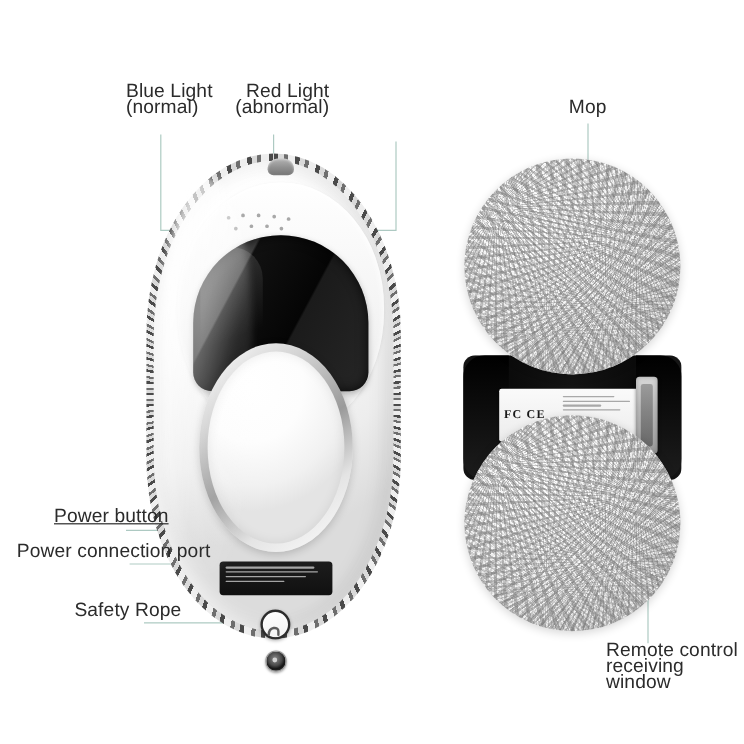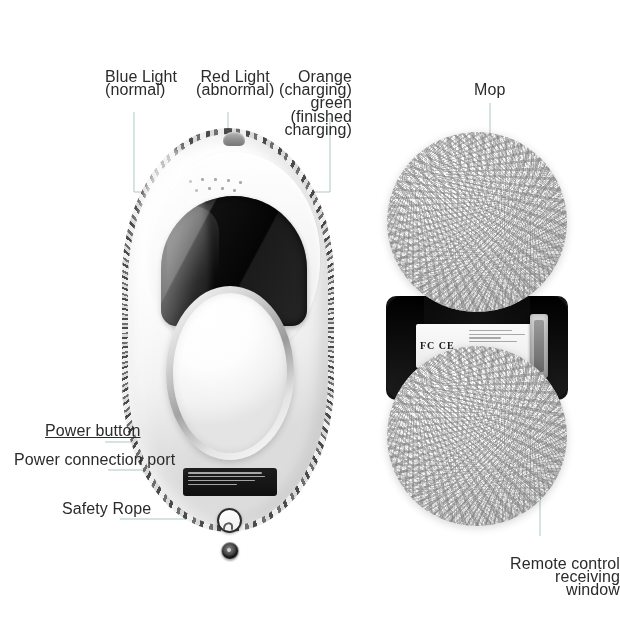--- a/index.html
+++ b/index.html
@@ -16,27 +16,27 @@
   .label{
     position:absolute;
     color:#2b2b2b;
     font-size:16px;
     line-height:13.2px;
     letter-spacing:.1px;
     white-space:pre-line;
     font-family:"Liberation Sans", sans-serif;
   }
   .lbl-blue      {left:105px; top:70px;  text-align:left;}
-  .lbl-red       {left:196px; top:70px;  text-align:center;}
+  .lbl-red       {left:196px; top:70px;  text-align:right;}
   .lbl-orange    {left:276px; top:70px;  text-align:right; width:76px;}
   .lbl-mop       {left:474px; top:83px;  text-align:center;}
   .lbl-pwrbtn    {left:45px;  top:424px; text-align:left;text-decoration:underline;}
   .lbl-pwrport   {left:14px;  top:453px; text-align:center;}
   .lbl-rope      {left:62px;  top:502px; text-align:right;}
-  .lbl-remote    {left:505px; top:557px; text-align:right;}
+  .lbl-remote    {left:505px; top:536px; text-align:left;}
 
   
   #leaders{position:absolute;left:0;top:0;width:620px;height:620px;pointer-events:none;}
 
   
   #robot{position:absolute;left:122px;top:128px;width:212px;height:404px;}
 
   
   .rim{
     position:absolute;left:0;top:0;width:212px;height:404px;
@@ -344,23 +344,20 @@
     </div>
     <div class="pad pad-bot">
       <div class="fuzz"></div>
     </div>
   </div>
 
   <div class="label lbl-blue">Blue Light
 (normal)</div>
   <div class="label lbl-red">Red Light
 (abnormal)</div>
-  <div class="label lbl-orange">Orange (charging)
-green (finished
-charging)</div>
   <div class="label lbl-mop">Mop</div>
   <div class="label lbl-pwrbtn">Power button</div>
   <div class="label lbl-pwrport">Power connection port</div>
   <div class="label lbl-rope">Safety Rope</div>
   <div class="label lbl-remote">Remote control
 receiving window</div>
 
 </div>
 
 </body></html>

